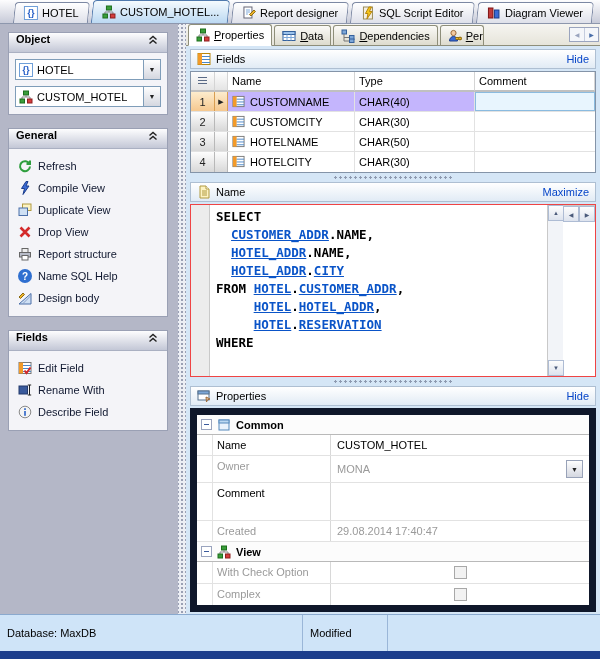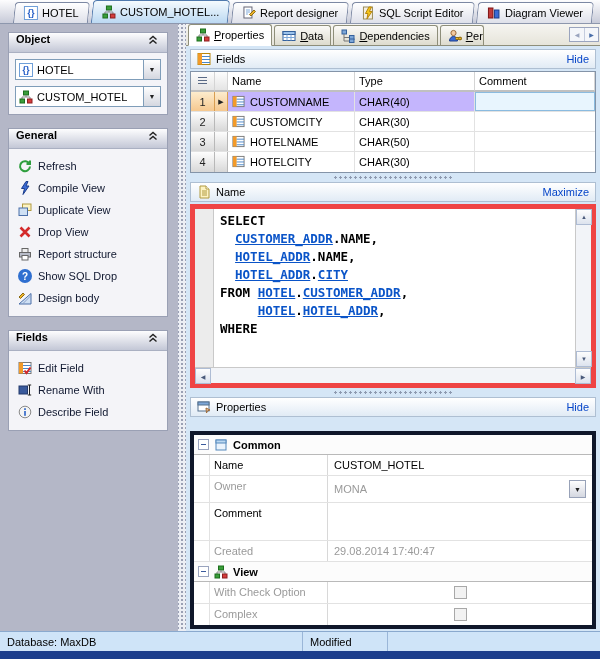--- a/index.html
+++ b/index.html
@@ -71,50 +71,50 @@
   .frow.selected .c-comment { background:#e8f5fe; box-shadow:inset 0 0 0 1px #8abbe0; }
   .frow.selected .c-num { background:linear-gradient(#fdeccd,#f5c88f); border-right:1px solid #d89e52; }
   .frow.selected .c-mark { background:linear-gradient(#fdeccd,#f5c88f); border-right:1px solid #d89e52; }
 
   
   .h-splitter { height:9px; flex:none; position:relative; cursor:row-resize; }
   .h-splitter::after { content:""; position:absolute; left:50%; top:2px; transform:translateX(-50%); width:120px; height:5px; background-image:radial-gradient(circle, #8e9ab0 1px, transparent 1.2px); background-size:5px 5px; }
 
   
   .body-section { flex:1; min-height:0; display:flex; flex-direction:column; }
-  .editor { flex:1; min-height:0; border:5px solid #ef4444; background:#fff; margin-top:2px; display:flex; flex-direction:column;justify-content:center; }
+  .editor { flex:1; min-height:0; border:1px solid #ef4444; background:#fff; margin-top:2px; display:flex; flex-direction:row;justify-content:center; }
   .editor-main { flex:1; min-height:0; display:flex; }
   .gutter { width:19px; flex:none; background:#ececec; border-right:1px solid #c9c9c9; }
   .code { flex:1; overflow:hidden; padding:3px 0 0 6px; font-family:"DejaVu Sans Mono", monospace; font-size:12.5px; font-weight:bold; }
   .sql-line { height:18px; line-height:18px; white-space:pre; }
   .tk-kw { color:#000; }
   .tk-pl { color:#000; }
   .tk-id { color:#0a54c8; text-decoration:underline; cursor:pointer; }
   .vscroll { width:16px; flex:none; border-left:1px solid #c9c9c9; background:#f2f4f8; display:flex; flex-direction:column; }
   .hscroll { height:16px; flex:none; border-top:1px solid #c9c9c9; background:#f2f4f8; display:flex; }
   .sbtn { width:16px; height:16px; flex:none; background:linear-gradient(#fdfdfd,#dde3ee); border:1px solid #aebcd4; display:flex; align-items:center; justify-content:center; font-size:6px; color:#4a5a7a; cursor:pointer; }
   .strack { flex:1; }
 
   
-  .pgrid { flex:none; border:4px solid #0f172a; background:#fff; margin-top:14px; }
+  .pgrid { flex:none; border:7px solid #0f172a; background:#fff; margin-top:2px; }
   .pgroup { display:flex; align-items:center; height:20px; gap:5px; padding:0 4px; border-bottom:1px solid #b9b9b9; font-weight:bold; background:#fcfcfc; }
   .expander { width:11px; height:11px; flex:none; border:1px solid #9aa4be; background:#fff; position:relative; cursor:pointer; }
   .expander::after { content:""; position:absolute; left:2px; right:2px; top:4px; height:1px; background:#3a5a9c; }
   .prow { display:flex; border-bottom:1px solid #e2e2e2; }
   .prow:last-child { border-bottom:none; }
   .pgut { width:16px; flex:none; border-right:1px solid #e2e2e2; }
   .plabel { width:118px; flex:none; padding:4px 4px; border-right:1px solid #d8d8d8; }
   .pvalue { flex:1; padding:4px 6px; display:flex; align-items:center; min-width:0; }
   .prow.dim .plabel, .prow.dim .pvalue { color:#9a9a9a; }
   .prow.tall { height:38px; }
   .pvalue .dd { margin-left:auto; width:17px; height:18px; border:1px solid #98a2b8; background:linear-gradient(#fefefe,#d4d7e0); display:flex; align-items:center; justify-content:center; font-size:7px; color:#222; cursor:pointer; flex:none; }
   .checkbox { width:13px; height:13px; border:1px solid #a8a8a8; background:#f2f2f2; margin:0 auto; cursor:pointer; }
 
   
-  .statusbar { height:20px; flex:none; background:#cfe4f8; border-top:1px solid #8aa9ce; display:flex; }
+  .statusbar { height:37px; flex:none; background:#cfe4f8; border-top:1px solid #8aa9ce; display:flex; }
   .sb-panel { border-right:1px solid #9ab6d8; display:flex; align-items:center; padding:0 7px; white-space:nowrap; overflow:hidden; }
   .sb-1 { width:303px; flex:none; }
   .sb-2 { width:85px; flex:none; }
   .sb-3 { flex:1; border-right:none; }
   .bottom-strip { height:8px; flex:none; background:#1c3e8c; }
 
   svg { display:block; }
 </style>
 </head>
 <body>
@@ -256,21 +256,21 @@
                 <svg viewBox="0 0 14 14" width="14" height="14">
                   <rect x="4" y="1.5" width="6" height="4" fill="#eee" stroke="#666"></rect>
                   <rect x="1.5" y="5.5" width="11" height="4.5" fill="#b8bcc8" stroke="#666"></rect>
                   <rect x="4" y="8.5" width="6" height="4.5" fill="#fff" stroke="#666"></rect>
                 </svg>
               </span>
             <span>Report structure</span>
           </div>
           <div class="side-item">
             <span class="circle-q">?</span>
-            <span>Show SQL Drop</span>
+            <span>Name SQL Help</span>
           </div>
           <div class="side-item">
             <span class="icon14">
                 <svg viewBox="0 0 14 14" width="14" height="14">
                   <polygon points="1,13 13,13 13,2.5" fill="#cfe0f4" stroke="#4a6ea8"></polygon>
                   <path d="M4.5 13L13 4.5" stroke="#8aa0c8"></path>
                   <polygon points="1,6 5,2 6.5,3.5 2.5,7.5" fill="#f0b429" stroke="#8a6a10"></polygon>
                 </svg>
               </span>
             <span>Design body</span>
@@ -483,20 +483,21 @@
           <div class="editor">
             <div class="editor-main">
               <div class="gutter"></div>
               <div class="code">
                   <div class="sql-line"><span class="tk-kw">SELECT</span></div>
                   <div class="sql-line"><span class="tk-pl">  </span><span class="tk-id">CUSTOMER_ADDR</span><span class="tk-pl">.</span><span class="tk-kw">NAME</span><span class="tk-pl">,</span></div>
                   <div class="sql-line"><span class="tk-pl">  </span><span class="tk-id">HOTEL_ADDR</span><span class="tk-pl">.</span><span class="tk-kw">NAME</span><span class="tk-pl">,</span></div>
                   <div class="sql-line"><span class="tk-pl">  </span><span class="tk-id">HOTEL_ADDR</span><span class="tk-pl">.</span><span class="tk-id">CITY</span></div>
                   <div class="sql-line"><span class="tk-kw">FROM</span><span class="tk-pl"> </span><span class="tk-id">HOTEL</span><span class="tk-pl">.</span><span class="tk-id">CUSTOMER_ADDR</span><span class="tk-pl">,</span></div>
                   <div class="sql-line"><span class="tk-pl">     </span><span class="tk-id">HOTEL</span><span class="tk-pl">.</span><span class="tk-id">HOTEL_ADDR</span><span class="tk-pl">,</span></div>
+                  <div class="sql-line"><span class="tk-pl">     </span><span class="tk-id">HOTEL</span><span class="tk-pl">.</span><span class="tk-id">RESERVATION</span></div>
                   <div class="sql-line"><span class="tk-kw">WHERE</span></div>
                   <div class="sql-line"></div>
                 </div>
               <div class="vscroll">
                 <div class="sbtn">▲</div>
                 <div class="strack"></div>
                 <div class="sbtn">▼</div>
               </div>
             </div>
             <div class="hscroll">

